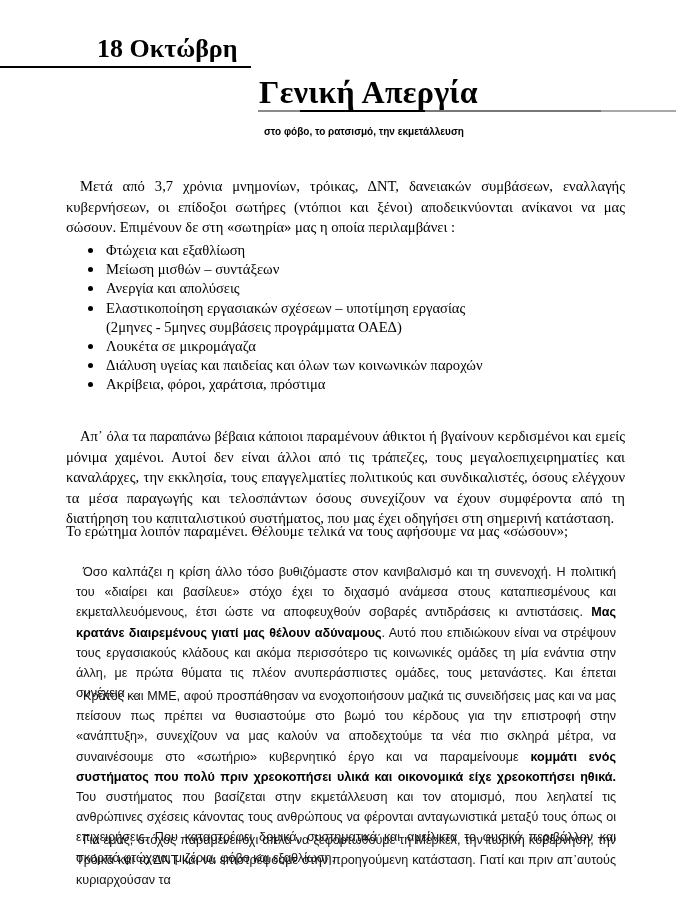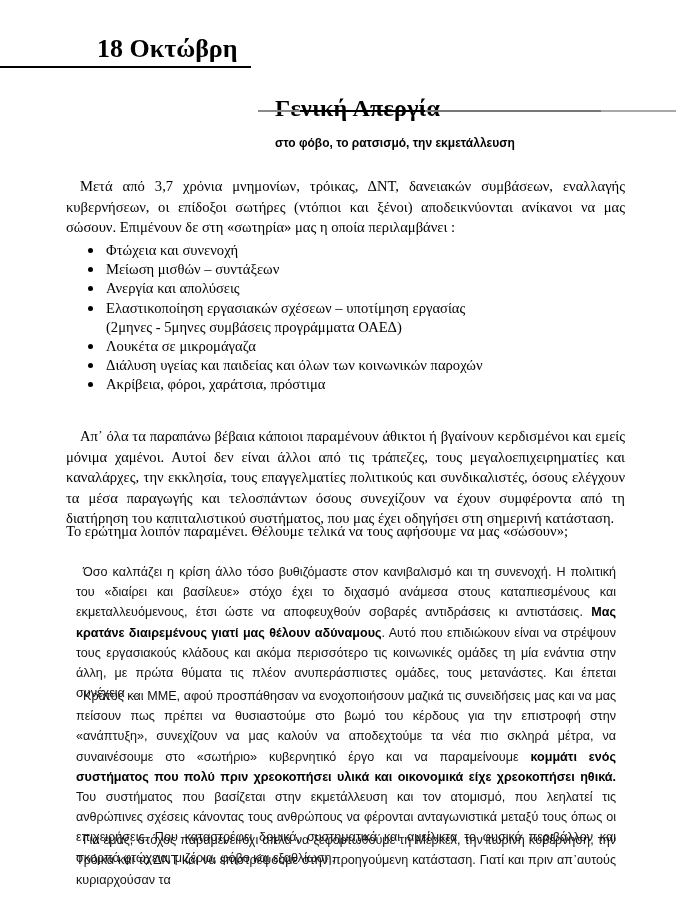--- a/index.html
+++ b/index.html
@@ -9,31 +9,31 @@
   .date-heading {
     position: absolute; left: 97px; top: 34px;
     font-family: "Liberation Serif", serif; font-weight: bold; font-size: 26px;
     margin: 0; line-height: 30px; white-space: nowrap;
   }
   .date-rule {
     position: absolute; left: 0; top: 66px; width: 251px; height: 2px; background: #000;
   }
   .title {
     position: absolute; left: 259px; top: 72px;
-    font-family: "Liberation Serif", serif; font-weight: bold; font-size: 24px;
-    margin: 16px; line-height: 40px; white-space: nowrap; letter-spacing: 0.3px;
+    font-family: "Liberation Serif", serif; font-weight: bold; font-size: 32px;
+    margin: 0; line-height: 40px; white-space: nowrap; letter-spacing: 0.3px;
   }
   .title-rule {
     position: absolute; left: 258px; top: 110px; width: 418px; height: 2px;
     background: linear-gradient(to right, #8a8a8a 0%, #8a8a8a 10%, #000 10%, #000 40%, #777 40%, #777 82%, #a8a8a8 82%, #a8a8a8 100%);
   }
   .subtitle {
     position: absolute; left: 259px; top: 118px;
-    font-family: "Liberation Sans", sans-serif; font-weight: bold; font-size: 12px;
-    margin: 16px; line-height: 18px; white-space: nowrap;
+    font-family: "Liberation Sans", sans-serif; font-weight: bold; font-size: 10px;
+    margin: 5px; line-height: 18px; white-space: nowrap;
   }
 
   .serif-block {
     position: absolute; left: 66px; width: 559px;
     font-family: "Liberation Serif", serif; font-size: 14.6px; line-height: 20.5px;
     text-align: justify;
   }
   .serif-block p { margin: 0; }
   .indent { text-indent: 14px; }
 
@@ -73,21 +73,21 @@
 
   <h1 class="title">Γενική Απεργία</h1>
   <div class="title-rule"></div>
   <div class="subtitle">στο φόβο, το ρατσισμό, την εκμετάλλευση</div>
 
   <div class="serif-block p1">
     <p class="indent">Μετά από 3,7 χρόνια μνημονίων, τρόικας, ΔΝΤ, δανειακών συμβάσεων, εναλλαγής κυβερνήσεων, οι επίδοξοι σωτήρες (ντόπιοι και ξένοι) αποδεικνύονται ανίκανοι να μας σώσουν. Επιμένουν δε στη «σωτηρία» μας η οποία περιλαμβάνει :</p>
   </div>
 
   <ul class="bullets">
-    <li><span class="dot"></span><span>Φτώχεια και συνενοχή</span></li>
+    <li><span class="dot"></span><span>Φτώχεια και εξαθλίωση</span></li>
     <li><span class="dot"></span><span>Μείωση μισθών – συντάξεων</span></li>
     <li><span class="dot"></span><span>Ανεργία και απολύσεις</span></li>
     <li><span class="dot"></span><span>Ελαστικοποίηση εργασιακών σχέσεων – υποτίμηση εργασίας</span><br><span>(2μηνες - 5μηνες συμβάσεις προγράμματα ΟΑΕΔ)</span></li>
     <li><span class="dot"></span><span>Λουκέτα σε μικρομάγαζα</span></li>
     <li><span class="dot"></span><span>Διάλυση υγείας και παιδείας και όλων των κοινωνικών παροχών</span></li>
     <li><span class="dot"></span><span>Ακρίβεια, φόροι, χαράτσια, πρόστιμα</span></li>
   </ul>
 
   <div class="serif-block p2">
     <p class="indent">Απ᾽ όλα τα παραπάνω βέβαια κάποιοι παραμένουν άθικτοι ή βγαίνουν κερδισμένοι και εμείς μόνιμα χαμένοι. Αυτοί δεν είναι άλλοι από τις τράπεζες, τους μεγαλοεπιχειρηματίες και καναλάρχες, την εκκλησία, τους επαγγελματίες πολιτικούς και συνδικαλιστές, όσους ελέγχουν τα μέσα παραγωγής και τελοσπάντων όσους συνεχίζουν να έχουν συμφέροντα από τη διατήρηση του καπιταλιστικού συστήματος, που μας έχει οδηγήσει στη σημερινή κατάσταση.</p>

